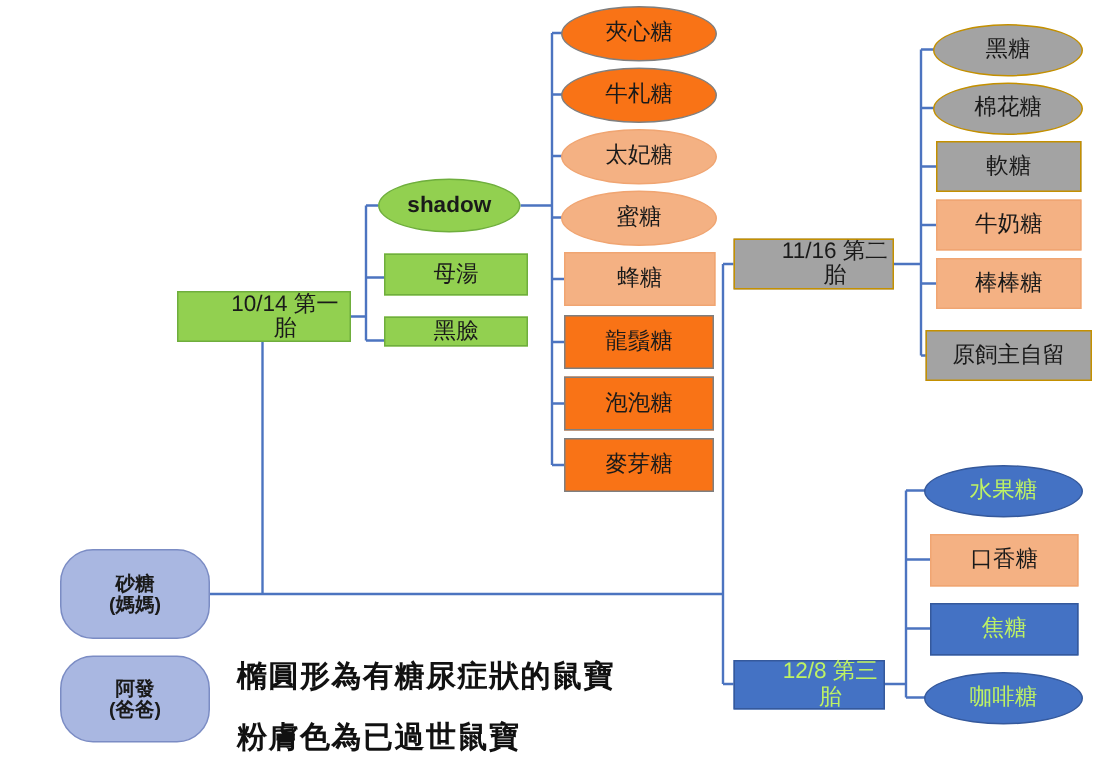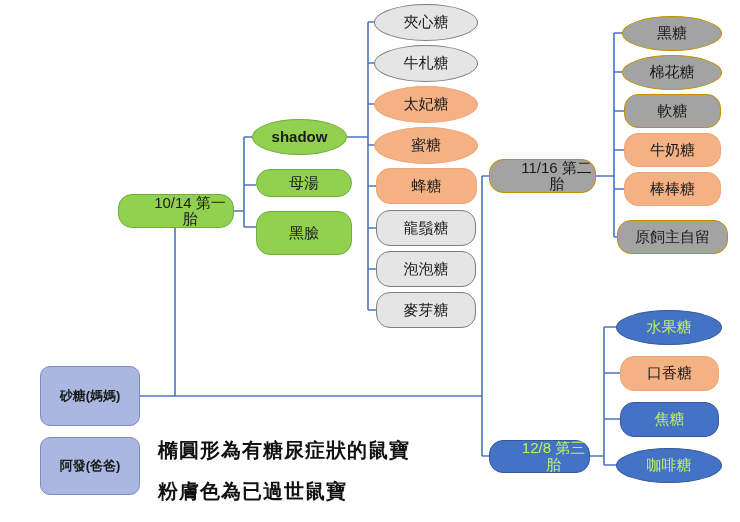--- a/index.html
+++ b/index.html
@@ -1,28 +1,28 @@
 <!DOCTYPE html>
 <html><head>
 <meta charset="utf-8">
 <style>
   html,body{margin:0;padding:0;background:#ffffff;font-family:"Liberation Sans",sans-serif;}
   #canvas{position:relative;width:740px;height:522px;background:#ffffff;overflow:hidden;}
   #wires{position:absolute;left:0;top:0;width:740px;height:522px;z-index:0;}
   .node{position:absolute;z-index:2;display:flex;align-items:center;justify-content:center;
         text-align:center;font-size:15px;color:#1a1a1a;line-height:1.1;box-sizing:border-box;}
-  .rect{border-radius:14px;}
+  .rect{border-radius:0;}
   .ellipse{border-radius:50%;}
   .green{background:#92d050;border:1.6px solid #6fae3d;}
-  .gray{background:#e5e5e5;border:1.6px solid #7f7f7f;}
+  .gray{background:#f97316;border:1.6px solid #7f7f7f;}
   .pink{background:#f4b183;border:1.6px solid #f0a572;}
   .yellow{background:#a3a3a3;border:1.6px solid #c49000;}
   .blue{background:#4472c4;border:1.6px solid #35599c;color:#bef264;}
-  .parent{background:#a9b7e1;border:1.6px solid #7b8cc4;border-radius:10px;
-          font-size:13px;font-weight:600;flex-direction:row;}
+  .parent{background:#a9b7e1;border:1.6px solid #7b8cc4;border-radius:22px;
+          font-size:13px;font-weight:600;flex-direction:column;}
   .parent span{display:block;}
   .shadow-node{font-weight:700;font-size:15px;}
   .litter-label{font-size:15px;padding-left:28px;}
   .legend{position:absolute;z-index:2;font-weight:700;font-size:20px;color:#111;letter-spacing:1px;}
 </style>
 </head>
 <body>
 
 <div id="canvas">
 
@@ -54,21 +54,21 @@
     <span>阿發</span>
     <span>(爸爸)</span>
   </div>
 
   <div class="node rect green litter-label" style="left:118px;top:194px;width:116px;height:34px">10/14 第一胎</div>
   <div class="node rect yellow litter-label" style="left:489px;top:159px;width:107px;height:34px">11/16 第二胎</div>
   <div class="node rect blue litter-label" style="left:489px;top:440px;width:101px;height:33px">12/8 第三胎</div>
 
   <div class="node ellipse green shadow-node" style="left:252px;top:119px;width:95px;height:36px">shadow</div>
   <div class="node rect green" style="left:256px;top:169px;width:96px;height:28px">母湯</div>
-  <div class="node rect green" style="left:256px;top:211px;width:96px;height:44px">黑臉</div>
+  <div class="node rect green" style="left:256px;top:211px;width:96px;height:20px">黑臉</div>
 
   <div class="node ellipse gray" style="left:374px;top:4px;width:104px;height:37px">夾心糖</div>
   <div class="node ellipse gray" style="left:374px;top:45px;width:104px;height:37px">牛札糖</div>
   <div class="node ellipse pink" style="left:374px;top:86px;width:104px;height:37px">太妃糖</div>
   <div class="node ellipse pink" style="left:374px;top:127px;width:104px;height:37px">蜜糖</div>
   <div class="node rect pink" style="left:376px;top:168px;width:101px;height:36px">蜂糖</div>
   <div class="node rect gray" style="left:376px;top:210px;width:100px;height:36px">龍鬚糖</div>
   <div class="node rect gray" style="left:376px;top:251px;width:100px;height:36px">泡泡糖</div>
   <div class="node rect gray" style="left:376px;top:292px;width:100px;height:36px">麥芽糖</div>
 

